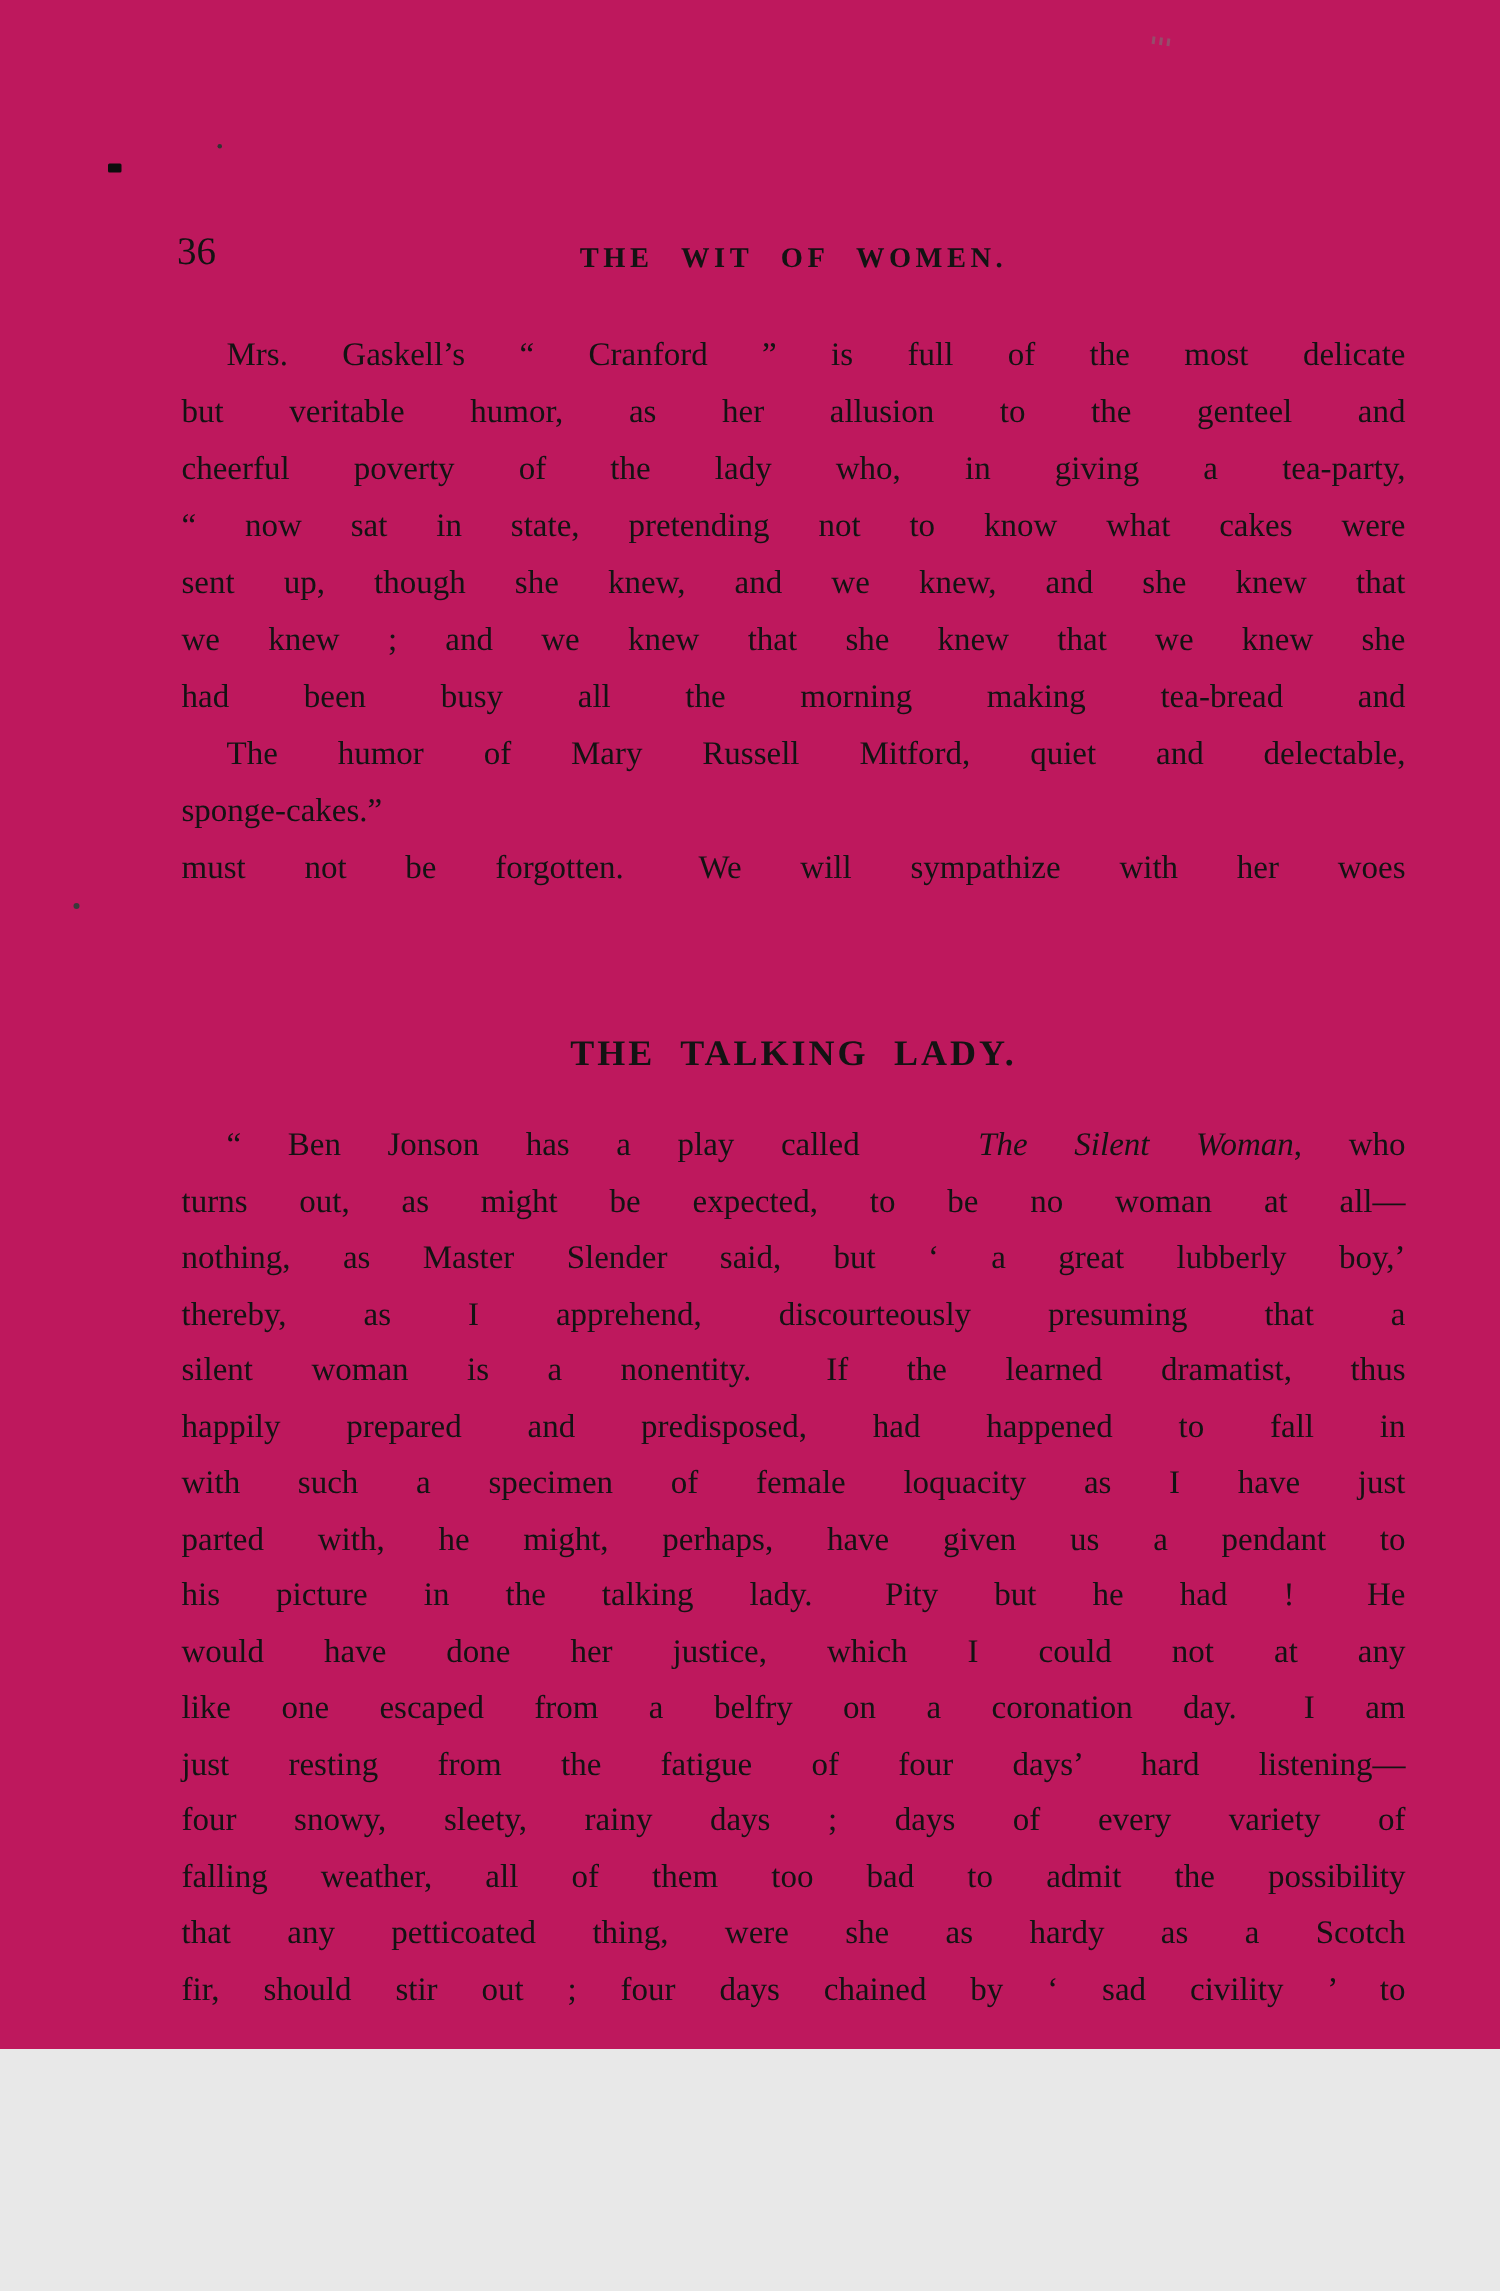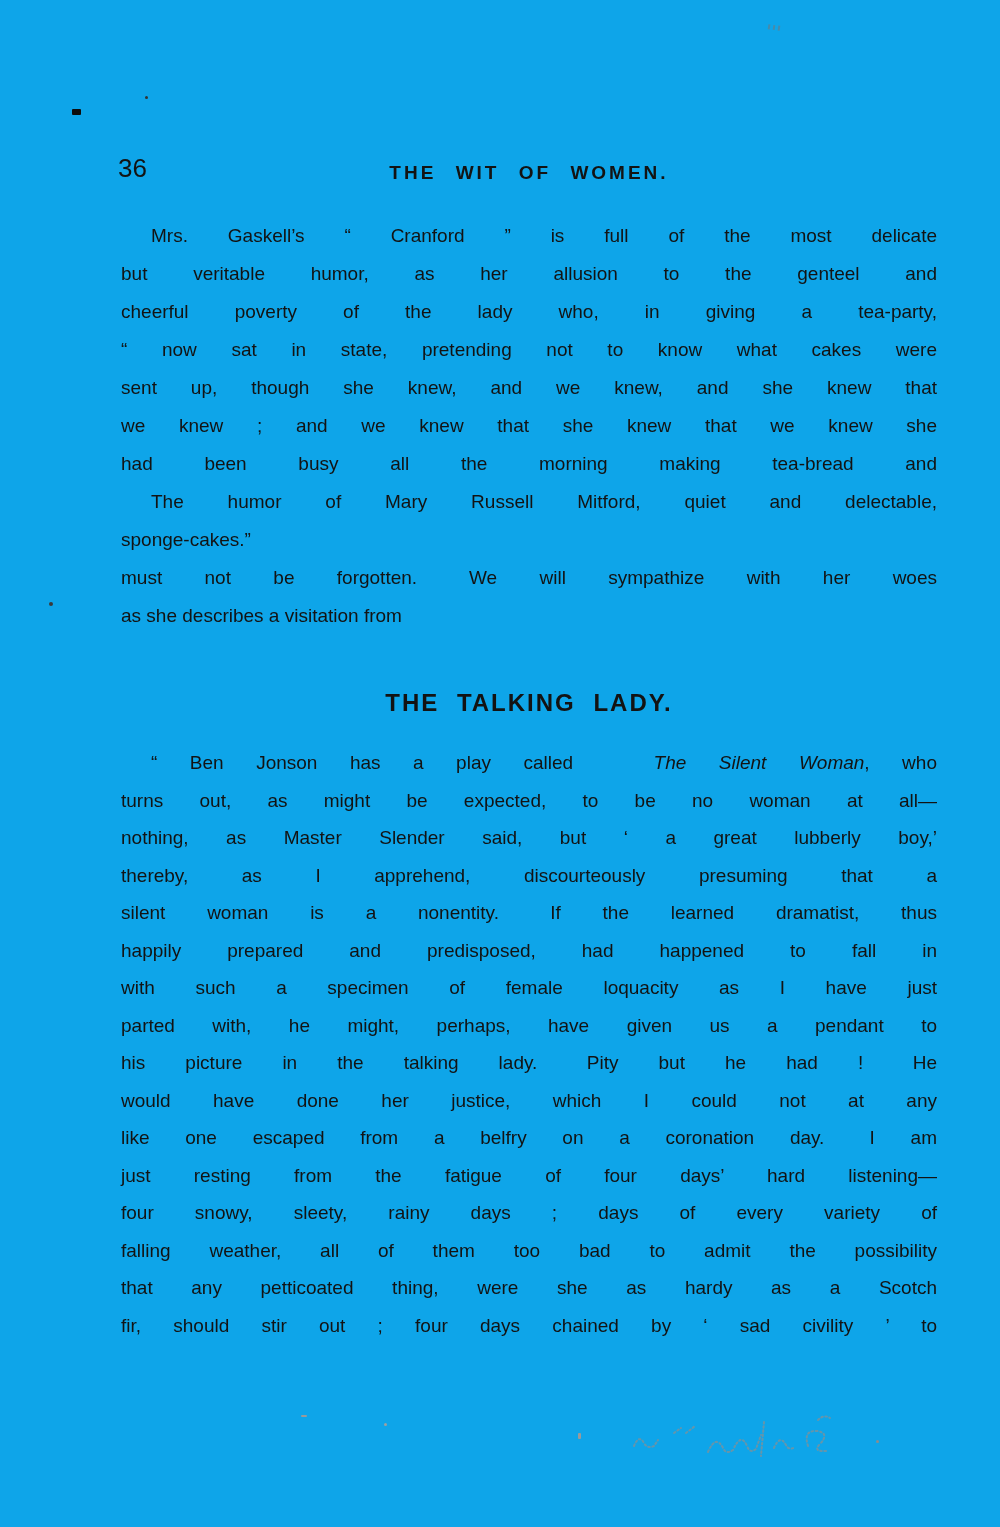--- a/index.html
+++ b/index.html
@@ -1,20 +1,20 @@
 <!DOCTYPE html>
 <html><head>
 <meta charset="utf-8">
 <style>
   html,body{margin:0;padding:0;background:#e8e8e8;}
   .page{
     position:relative;
-    width:1000px;height:1527px;
-    background:#0ea5e9;
-    font-family:Liberation Sans, sans-serif;
+    width:1000px;height:1366px;
+    background:#be185d;
+    font-family:Liberation Serif, serif;
     color:#131313;
     overflow:hidden;
     margin:0 auto;
   }
   .page-number{
     position:absolute;left:118px;top:155px;
     font-size:26px;line-height:26px;
   }
   .running-header{
     position:absolute;left:121px;top:163px;width:816px;
@@ -23,21 +23,21 @@
     letter-spacing:3px;word-spacing:11px;
   }
   .textblock{
     position:absolute;left:121px;width:816px;
   }
   #block-1{top:217px;}
   #block-1 .line{line-height:38px;}
   #block-3{top:744px;}
   #block-3 .line{line-height:37.5px;}
   .line{
-    font-size:19px;
+    font-size:22px;
     text-align:justify;
     text-align-last:justify;
     white-space:normal;
   }
   .line.indent{text-indent:30px;}
   .line.last{text-align-last:left;}
   .italic{font-style:italic;margin-left:48px;}
   .section-heading{
     position:absolute;left:121px;top:692px;width:816px;
     text-align:center;
@@ -73,21 +73,20 @@
     <div class="line">but veritable humor, as her allusion to the genteel and</div>
     <div class="line">cheerful poverty of the lady who, in giving a tea-party,</div>
     <div class="line">“ now sat in state, pretending not to know what cakes were</div>
     <div class="line">sent up, though she knew, and we knew, and she knew that</div>
     <div class="line">we knew ; and we knew that she knew that we knew she</div>
     <div class="line">had been busy all the morning making tea-bread and</div>
     <div class="line indent">The humor of Mary Russell Mitford, quiet and delectable,</div>
 
     <div class="line last">sponge-cakes.”</div>
     <div class="line">must not be forgotten.  We will sympathize with her woes</div>
-    <div class="line last">as she describes a visitation from</div>
   </div>
 
   <div class="section-heading">THE TALKING LADY.</div>
 
   <div class="textblock" id="block-3">
     <div class="line indent"><span>“ Ben Jonson has a play called </span><span class="italic">The Silent Woman</span><span>, who</span></div>
     <div class="line">turns out, as might be expected, to be no woman at all—</div>
     <div class="line">nothing, as Master Slender said, but ‘ a great lubberly boy,’</div>
     <div class="line">thereby, as I apprehend, discourteously presuming that a</div>
     <div class="line">silent woman is a nonentity.  If the learned dramatist, thus</div>

